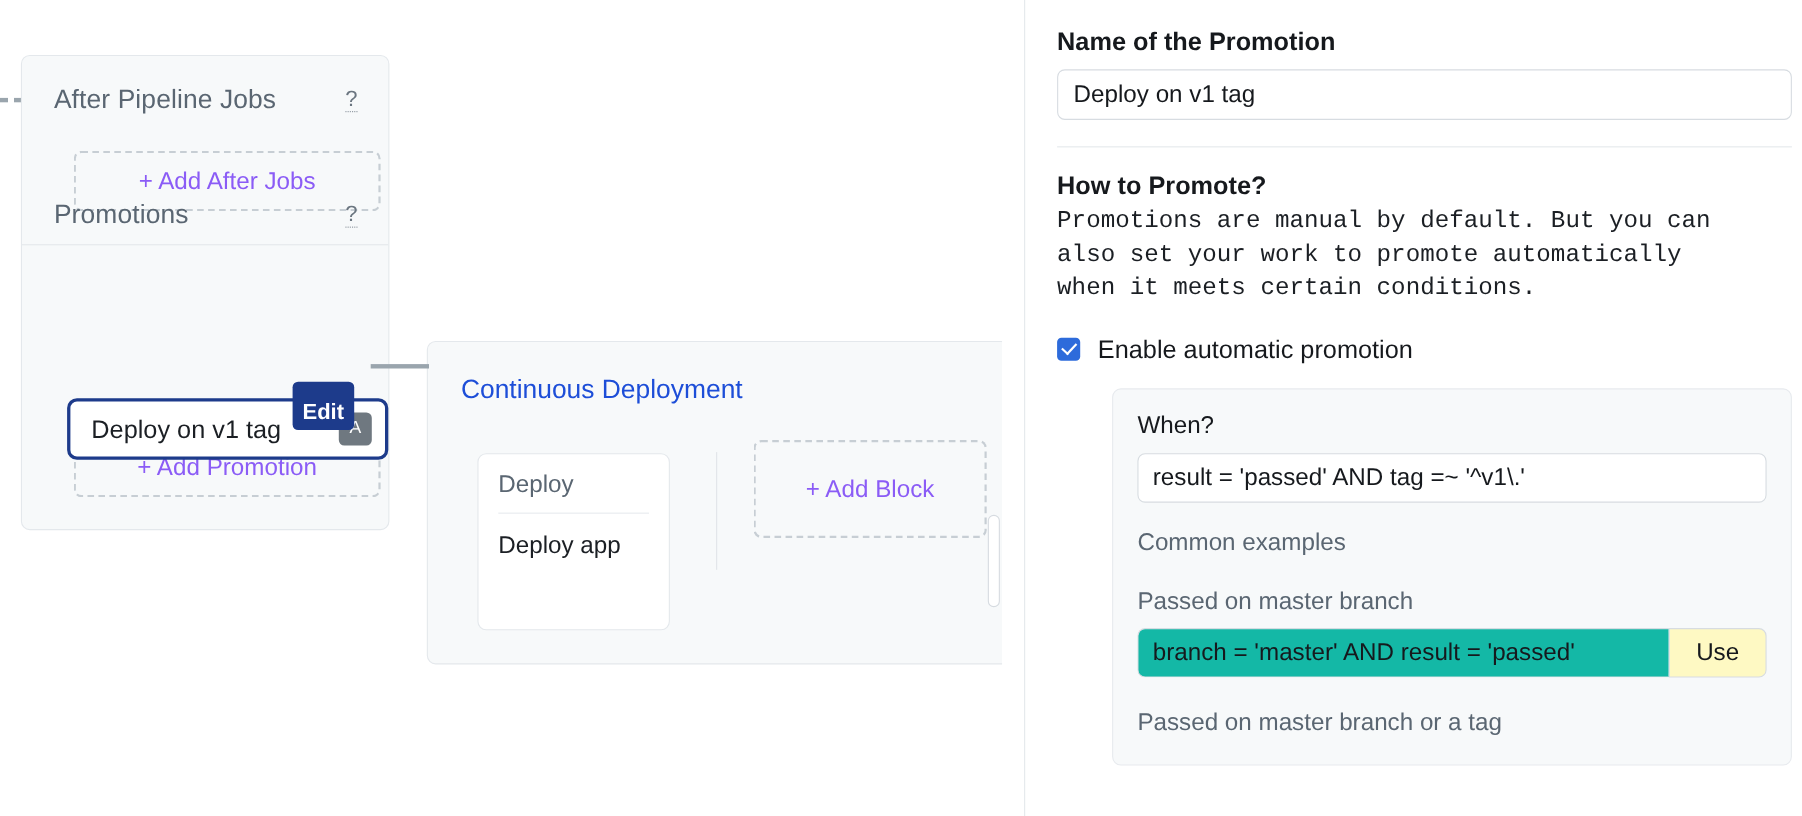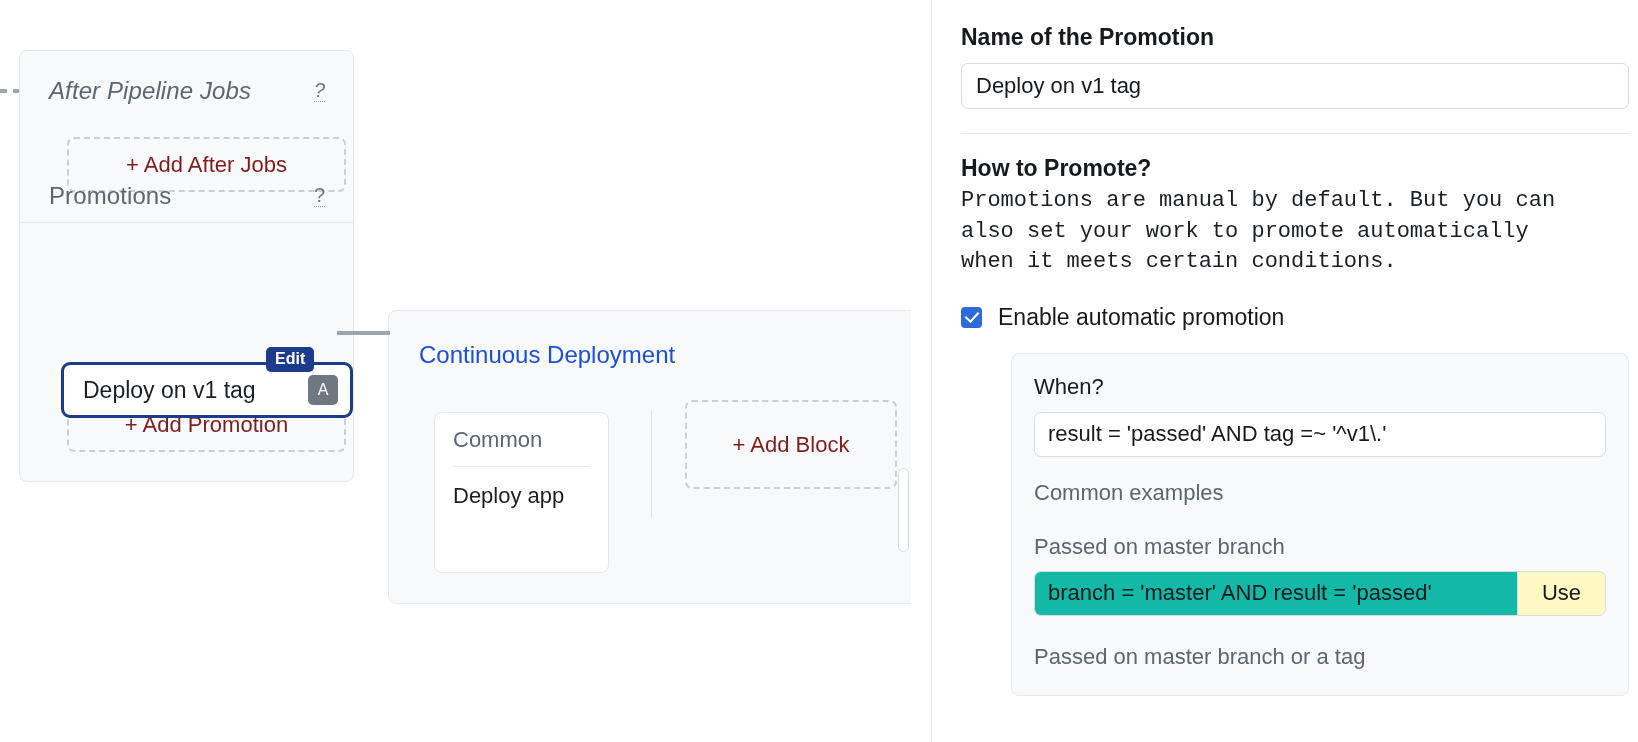--- a/index.html
+++ b/index.html
@@ -67,21 +67,21 @@
     border-bottom: 1px dotted #8a939c;
     line-height: 1.05;
     padding-bottom: 0px;
     cursor: help;
   }
 
   .dashed-btn {
     border: 2px dashed #c7ced4;
     border-radius: 7px;
     background: transparent;
-    color: #7f1d1d;
+    color: #8b5cf6;
     display: flex;
     align-items: center;
     justify-content: center;
     font-size: 22px;
     cursor: pointer;
   }
 
   #add-after-jobs {
     position: absolute;
     left: 47px; top: 86px;
@@ -122,24 +122,24 @@
     display: flex;
     align-items: center;
     justify-content: center;
     flex: 0 0 auto;
   }
   .edit-badge {
     position: absolute;
     left: 246px; top: 296px;
     background: #1d3b8b;
     color: #ffffff;
-    font-size: 16px;
+    font-size: 20px;
     font-weight: bold;
     border-radius: 5px;
-    padding: 3px 9px 4px;
+    padding: 17px 9px 4px;
     z-index: 5;
     cursor: pointer;
   }
 
   
   .connector-line {
     position: absolute;
     left: 337px; top: 331px;
     width: 53px; height: 4px;
     background: #9aa5ad;
@@ -363,21 +363,21 @@
 <div id="root">
 
   <div id="canvas">
 
     <div class="inbound-connector"></div>
 
     <div class="side-card">
       <div class="section-divider"></div>
 
       <div class="card-section">
-        <div class="section-head" style="margin-top:28px;font-style:italic;">
+        <div class="section-head" style="margin-top:28px;">
           <span class="section-title">After Pipeline Jobs</span>
           <span class="help-icon">?</span>
         </div>
       </div>
       <div class="dashed-btn" id="add-after-jobs">
         <span>+ Add After Jobs</span>
       </div>
 
       <div class="card-section">
         <div class="section-head" style="margin-top:81px;">
@@ -397,21 +397,21 @@
         <span>+ Add Promotion</span>
       </div>
     </div>
 
     <div class="connector-line"></div>
 
     <div id="cd-block">
       <div class="cd-title">Continuous Deployment</div>
 
       <div id="deploy-job-card">
-        <div class="job-name">Common</div>
+        <div class="job-name">Deploy</div>
         <div class="job-sep"></div>
         <div class="job-task">Deploy app</div>
       </div>
 
       <div class="vert-sep"></div>
 
       <div class="dashed-btn" id="add-block">
         <span>+ Add Block</span>
       </div>
     </div>

